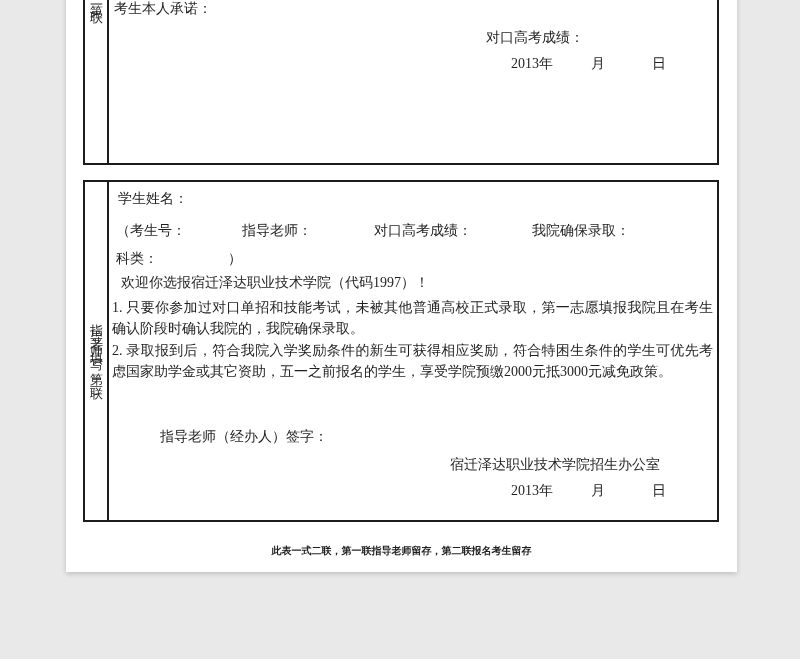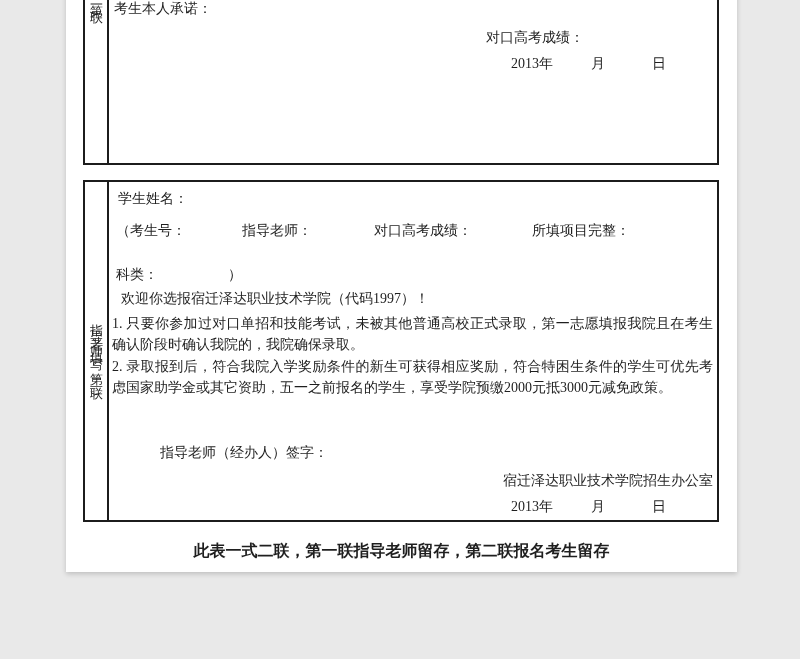--- a/index.html
+++ b/index.html
@@ -74,38 +74,38 @@
   .dateline .d { margin-left: 47px; }
 
   
   .row-name    { margin-left: 6px; }
   .row-fields  { position: relative; height: 21px; margin-top: 11px; }
   .row-fields span { position: absolute; top: 0; white-space: nowrap; }
   .f0 { left: 4px; }
   .f1 { left: 130px; }
   .f2 { left: 262px; }
   .f3 { left: 420px; }
-  .row-cat { position: relative; height: 21px; margin-top: 23px; }
+  .row-cat { position: relative; height: 21px; margin-top: 7px; }
   .cat-label { position: absolute; left: 4px; }
   .cat-close { position: absolute; left: 116px; }
   .row-welcome { margin-top: 3px; margin-left: 9px; }
   .row-ctitle  { margin-top: 7px; margin-left: 6px; }
   .pitem { margin-top: 4px; text-align: justify; }
   .pitem + .pitem { margin-top: 1px; }
   .sig-teacher { margin-top: 44px; margin-left: 48px; }
-  .office-line { margin-top: 7px; margin-left: 338px; text-align: right; }
+  .office-line { margin-top: 7px; margin-left: 338px; }
 
   .footer-note {
     position: absolute;
     left: 0;
     top: 560px;
     width: 100%;
     text-align: center;
     font-weight: bold;
-    font-size: 16px;
+    font-size: 10px;
     line-height: 21px;
   }
 </style>
 </head>
 <body>
 
 <div class="viewport">
   <div class="sheet">
 
     <div class="formbox box-first">
@@ -126,21 +126,21 @@
     <div class="formbox box-second">
       <div class="label-cell">
         <div class="vlabel">指导老师填写（第二联）</div>
       </div>
       <div class="content">
         <div class="row-name">学生姓名：</div>
         <div class="row-fields">
           <span class="f0">（考生号：</span>
           <span class="f1">指导老师：</span>
           <span class="f2">对口高考成绩：</span>
-          <span class="f3">所填项目完整：</span>
+          <span class="f3">我院确保录取：</span>
         </div>
         <div class="row-cat">
           <span class="cat-label">科类：</span>
           <span class="cat-close">）</span>
         </div>
         <div class="row-welcome">欢迎你选报宿迁泽达职业技术学院（代码1997）！</div>
         <div class="pitem">1. 只要你参加过对口单招和技能考试，未被其他普通高校正式录取，第一志愿填报我院且在考生确认阶段时确认我院的，我院确保录取。</div>
         <div class="pitem">2. 录取报到后，符合我院入学奖励条件的新生可获得相应奖励，符合特困生条件的学生可优先考虑国家助学金或其它资助，五一之前报名的学生，享受学院预缴2000元抵3000元减免政策。</div>
         <div class="sig-teacher">指导老师（经办人）签字：</div>
         <div class="office-line">宿迁泽达职业技术学院招生办公室</div>

